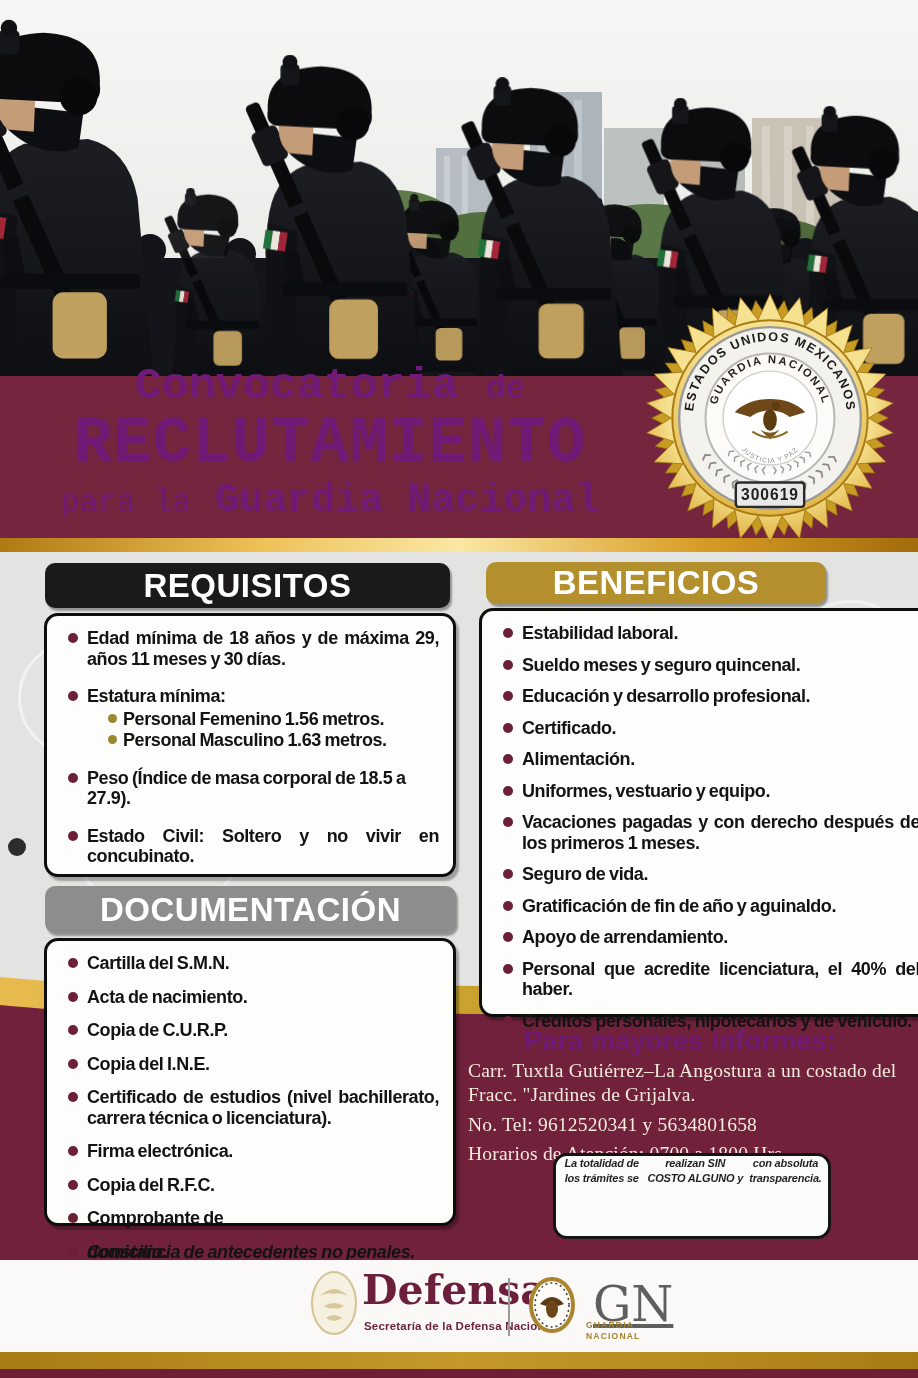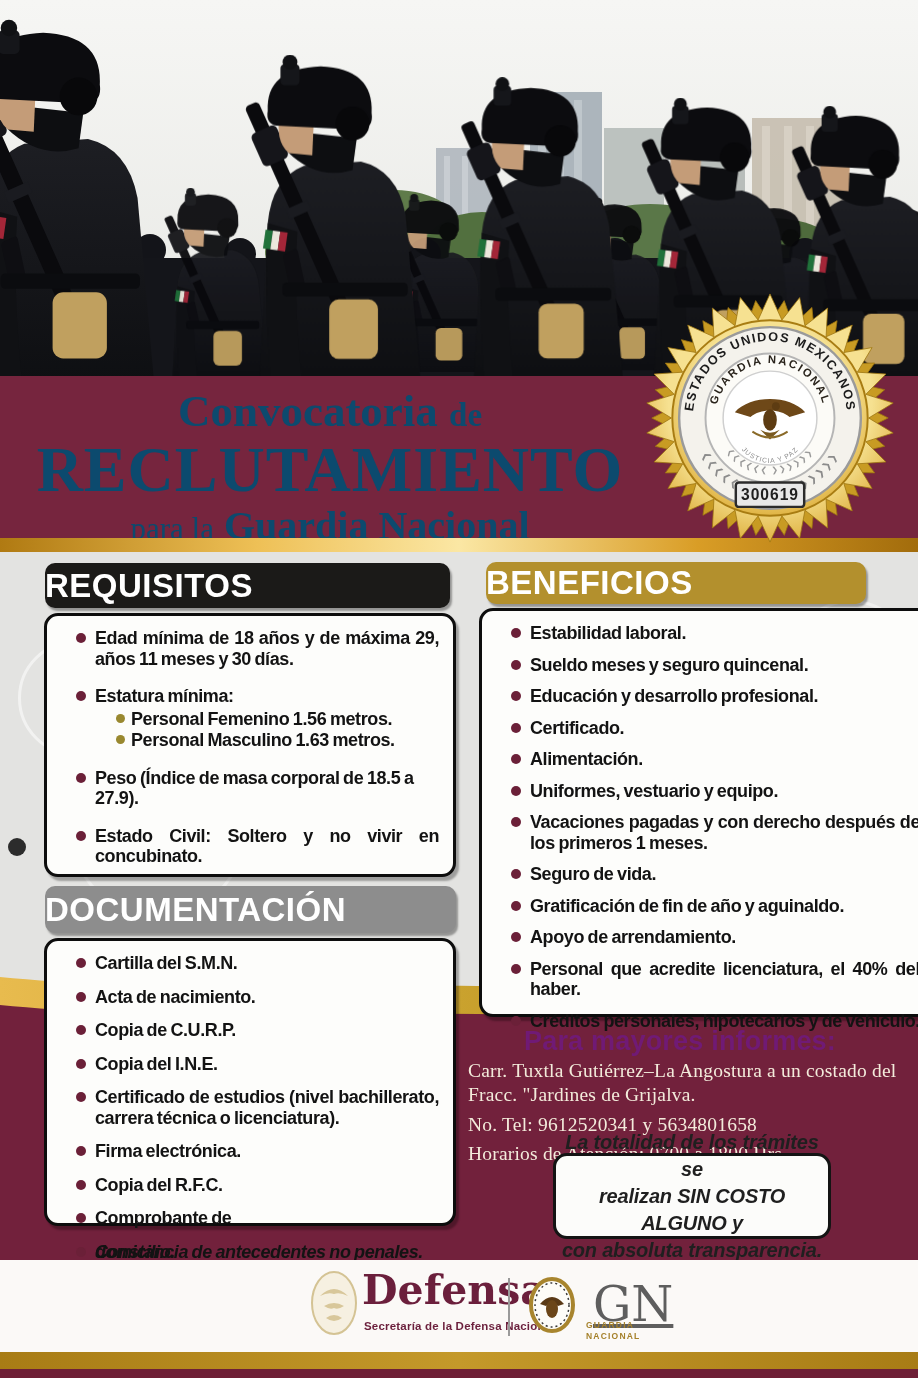--- a/index.html
+++ b/index.html
@@ -8,54 +8,54 @@
     background:#e3e3e1;
     font-family:"Liberation Sans", sans-serif;
   }
   .abs{position:absolute;}
 
   
   #photo{top:0;left:0;width:918px;height:376px;}
 
   
   #banner{top:376px;left:0;width:918px;height:162px;background:#76253e;}
-  #title-block{top:389px;left:0;width:660px;text-align:center;color:#0c4a6e;
-    font-family:Liberation Serif, serif;line-height:1.02;}
+  #title-block{top:364px;left:0;width:660px;text-align:center;color:#701a75;
+    font-family:Liberation Mono, monospace;line-height:1.02;}
   .t1{font-size:45px;font-weight:bold;}
   .t1 .small{font-size:33px;font-weight:bold;}
   .t2{font-size:64px;font-weight:bold;letter-spacing:1px;margin-top:2px;}
   .t3{font-size:40px;font-weight:bold;margin-top:4px;}
   .t3 .small{font-size:31px;font-weight:normal;}
 
   #gold-stripe{top:538px;left:0;width:918px;height:14px;
     background:linear-gradient(90deg,#b07a12,#eec056 28%,#fbe7a4 50%,#d99d26 76%,#a26c0c);}
 
   
   #swoosh{top:850px;left:0;width:918px;height:412px;pointer-events:none;}
   .ring{border-radius:50%;border:3px solid rgba(255,255,255,.55);}
   #ring1{top:640px;left:18px;width:110px;height:110px;}
   #ring2{top:742px;left:70px;width:170px;height:170px;border-color:rgba(255,255,255,.4);}
   #ring3{top:600px;left:788px;width:120px;height:120px;border-color:rgba(255,255,255,.45);}
   #speck{top:838px;left:8px;width:18px;height:18px;border-radius:50%;background:#2c2c2c;}
 
   
-  .hdr{color:#fff;font-weight:bold;font-size:33px;text-align:left;border-radius:10px;
+  .hdr{color:#fff;font-weight:bold;font-size:33px;text-align:center;border-radius:10px;
     box-shadow:2px 3px 2px rgba(0,0,0,.35);letter-spacing:.5px;}
   #hdr-req{left:45px;top:563px;width:405px;height:45px;line-height:45px;background:#1b1a18;}
-  #hdr-ben{left:486px;top:562px;width:380px;height:42px;line-height:42px;background:#b3902d;}
+  #hdr-ben{left:486px;top:562px;width:340px;height:42px;line-height:42px;background:#b3902d;}
   #hdr-doc{left:45px;top:886px;width:411px;height:47px;line-height:47px;background:#8d8d8d;}
 
   
   .panel{background:#fdfdfb;border:3px solid #0d0d0d;border-radius:14px;
     box-shadow:3px 4px 2px rgba(0,0,0,.3);box-sizing:border-box;}
   #panel-req{left:44px;top:613px;width:412px;height:264px;}
   #panel-ben{left:479px;top:608px;width:458px;height:409px;}
   #panel-doc{left:44px;top:938px;width:412px;height:288px;}
 
-  ul.blist{list-style:none;margin:0;padding:12px 14px 6px 22px;}
+  ul.blist{list-style:none;margin:0;padding:12px 14px 6px 14px;}
   ul.blist li{position:relative;padding-left:26px;font-weight:bold;color:#131313;
     font-size:18px;line-height:1.14;letter-spacing:-0.4px;word-spacing:-1px;}
   ul.blist li::before{content:"";position:absolute;left:7px;top:5px;width:10px;height:10px;
     border-radius:50%;background:#6b2038;}
   #panel-req li{margin-bottom:17px;}
   #panel-ben li{margin-bottom:11px;}
   #panel-doc li{margin-bottom:13px;}
   ul.sub{list-style:none;margin:2px 0 0 14px;padding:0;}
   ul.sub li{margin-bottom:1px !important;padding-left:22px;}
   ul.sub li::before{background:#99882f;width:9px;height:9px;top:5px;}
@@ -69,22 +69,22 @@
   .inf-line{left:468px;width:450px;color:#f3ebdb;font-family:"Liberation Serif", serif;
     font-size:19.5px;letter-spacing:.2px;}
   #inf-addr1{top:1060px;}
   #inf-addr2{top:1084px;}
   #inf-tel{top:1114px;}
   #inf-hours{top:1143px;}
 
   
   #notice{left:553px;top:1153px;width:278px;height:86px;background:#fcfcfa;
     border:3px solid #141414;border-radius:14px;box-sizing:border-box;
-    display:flex;flex-direction:column;justify-content:center;text-align:center;
-    font-style:italic;font-size:20px;font-weight:bold;color:#1f1f1f;line-height:1.35;
+    display:flex;flex-direction:row;justify-content:center;text-align:center;
+    font-style:italic;font-size:11px;font-weight:bold;color:#1f1f1f;line-height:1.35;
     letter-spacing:-0.2px;}
 
   
   #footer{top:1260px;left:0;width:918px;height:92px;background:#fbf9f7;}
   #defensa-emblem{left:310px;top:1270px;width:48px;height:66px;}
   #defensa-word{left:362px;top:1266px;font-family:"DejaVu Serif", serif;font-weight:bold;
     font-size:41px;color:#6b1f3c;}
   #defensa-sub{left:364px;top:1320px;font-size:11.5px;font-weight:bold;color:#6b1f3c;
     letter-spacing:.2px;}
   #footer-divider{left:508px;top:1278px;width:2px;height:58px;background:#9a9a9a;}

